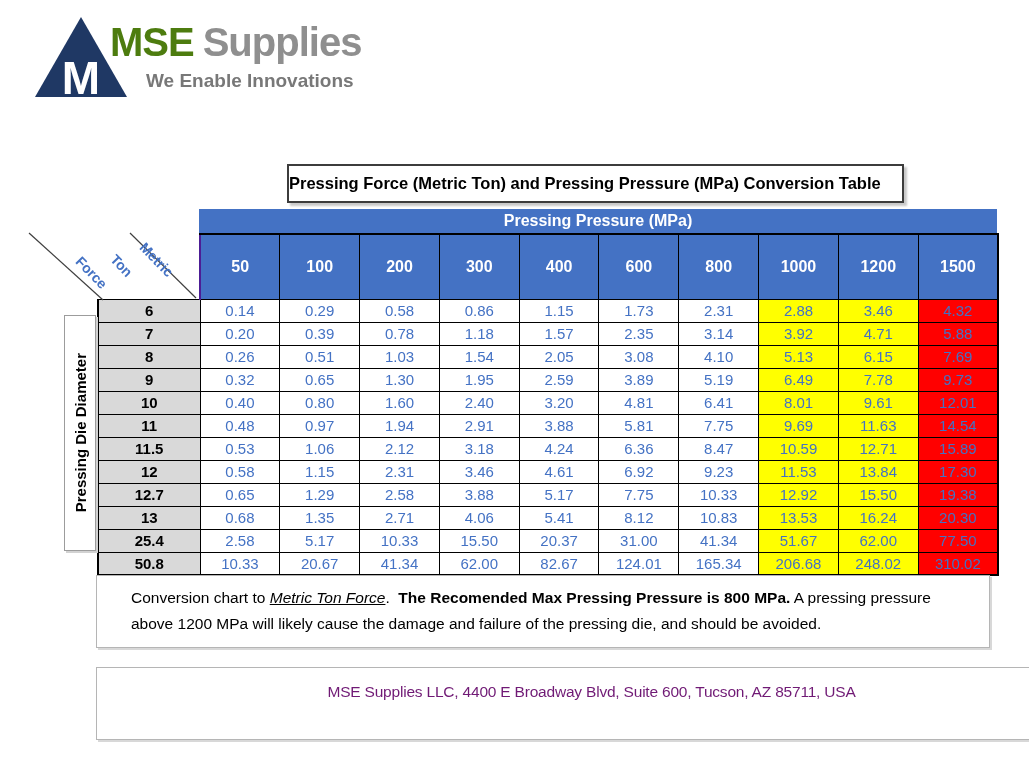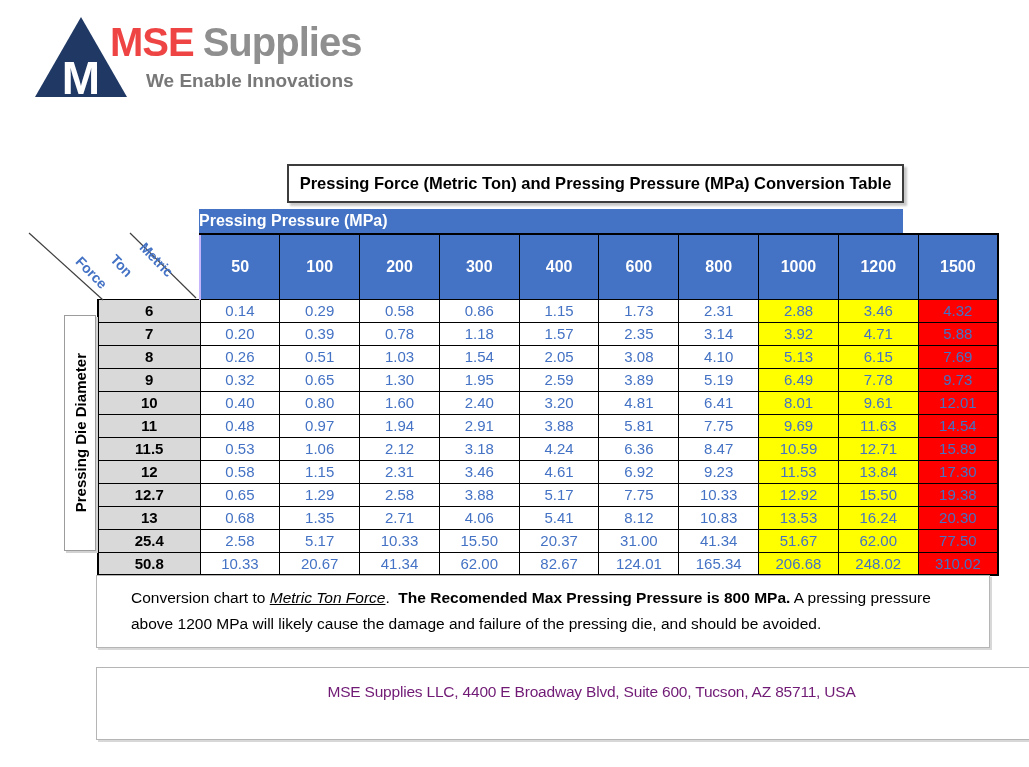--- a/index.html
+++ b/index.html
@@ -4,43 +4,43 @@
 <style>
   * { margin:0; padding:0; box-sizing:border-box; }
   html,body { background:#fff; }
   .page {
     position:relative; width:1029px; height:767px; background:#ffffff;
     font-family:"Liberation Sans", sans-serif; overflow:hidden;
   }
   
   .logo-tri { position:absolute; left:34px; top:16px; }
   .brand { position:absolute; left:110px; top:20px; font-size:40px; font-weight:bold; letter-spacing:-1px; white-space:nowrap; }
-  .brand .mse { color:#ef4444;margin-top:8px; }
+  .brand .mse { color:#4d7c0f;margin-top:8px; }
   .brand .sup { color:#8f8f8f; margin-left:9px;margin-top:21px; }
   .tagline { position:absolute; left:146px; top:70px; font-size:19px; font-weight:bold; color:#787878; }
   
   .title-box {
     position:absolute; left:287px; top:164px; width:617px; height:39px;
     background:#fff; border:2px solid #3c3c3c; box-shadow:3px 3px 2px #c9c9c9;
-    text-align:center; line-height:34px; font-size:16.5px; font-weight:bold; color:#000;
+    line-height:34px; font-size:16.5px; font-weight:bold; color:#000;
   }
   
   .pressure-bar {
-    position:absolute; left:199px; top:209px; width:704px; height:24px;
+    position:absolute; left:199px; top:209px; width:798px; height:24px;
     background:#4472C4; color:#fff; font-weight:bold; font-size:16px;
-    line-height:24px;
+    text-align:center; line-height:24px;
   }
   table.tbl { position:absolute; left:97px; top:233px; width:900px; border-collapse:collapse; table-layout:fixed; }
   .tbl th, .tbl td { border:1px solid #000; text-align:center; vertical-align:middle; overflow:hidden; }
   .tbl thead tr { height:65px; }
   .tbl tbody tr { height:23px; }
   .tbl thead th { background:#4472C4; color:#fff; font-size:16px; font-weight:bold; }
   .tbl thead th.corner { border:none; background:transparent; }
   .tbl thead th:not(.corner) { border-top:2px solid #000; }
-  .tbl thead th:nth-child(2) { border-left:2px solid #c4b5fd; }
+  .tbl thead th:nth-child(2) { border-left:2px solid #4c1d95; }
   .tbl tbody th { background:#D9D9D9; color:#000; font-weight:bold; font-size:15px; border-left:2px solid #000; }
   .tbl tbody td { color:#4472C4; font-size:15px; }
   .tbl th:last-child, .tbl td:last-child { border-right:2px solid #000; }
   .tbl tbody tr:last-child th, .tbl tbody tr:last-child td { border-bottom:2px solid #000; }
   .tbl td.wy { background:#FFFF00; }
   .tbl td.wr { background:#FF0000; }
   
   .corner-svg { position:absolute; left:22px; top:230px; }
   .corner-svg text { font-family:"Liberation Sans", sans-serif; font-size:14px; font-weight:bold; fill:#4472C4; }
   

